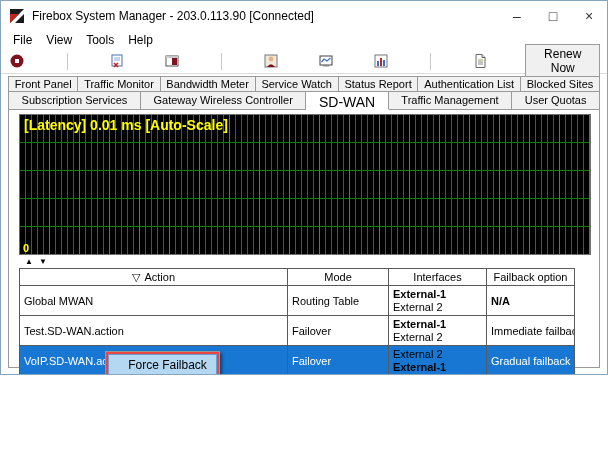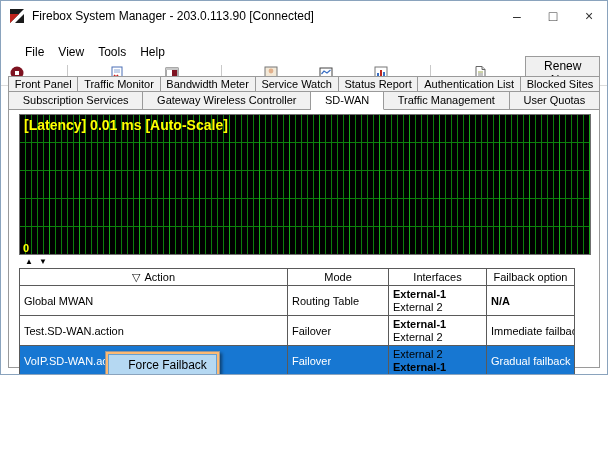--- a/index.html
+++ b/index.html
@@ -9,39 +9,39 @@
 
   
   .titlebar { height:29px; display:flex; align-items:center; padding-left:8px; }
   .app-icon { width:16px; height:16px; flex:0 0 16px; }
   .title-text { font-size:12px; color:#000; margin-left:7px; white-space:nowrap; }
   .win-controls { margin-left:auto; display:flex; height:100%; }
   .win-btn { width:36px; height:100%; display:flex; align-items:center; justify-content:center;
              font-size:14px; color:#333; }
 
   
-  .menubar { height:19px; display:flex; align-items:center; padding-left:17px;margin-top:12px; }
+  .menubar { height:19px; display:flex; align-items:center; padding-left:5px; }
   .menu-item { font-size:12px; padding:1px 7px; color:#000; }
 
   
   .toolbar { height:25px; display:flex; align-items:center; padding:0 7px;
              border-bottom:1px solid #dcdcdc;gap:36px; }
   .tool-btn { width:24px; height:21px; display:flex; align-items:center; justify-content:center; }
   .tool-sep { width:1px; height:17px; background:#c9c9c9; margin:0 4px; }
   .renew-btn { margin-left:auto; font-size:12px; color:#000; background:#f0f0f0;
                border:1px solid #9b9b9b; padding:2px 11px; }
 
   
   .tabs { position:absolute; top:75px; left:7px; right:7px; z-index:3; }
   .tabrow { display:flex; }
   .tab { flex:1 1 auto; text-align:center; font-size:11px; color:#000; background:#f1f1f1;
          border:1px solid #9a9a9a; border-left:none; padding:1px 5px 2px; white-space:nowrap; height:16px; }
   .tabrow .tab:first-child { border-left:1px solid #9a9a9a; }
   .tabrow2 .tab { height:18px; border-top:none; padding-top:2px; }
-  .tabrow2 .tab.active { background:#fff; border-bottom:1px solid #fff; font-size:11px; position:relative; z-index:4; }
+  .tabrow2 .tab.active { background:#fff; border-bottom:1px solid #fff; font-size:14px; position:relative; z-index:4; }
 
   
   .panel { position:absolute; top:108px; left:7px; right:7px; bottom:6px;
            background:#fff; border:1px solid #9a9a9a; }
 
   
   .chart { position:absolute; left:10px; top:4px; width:572px; height:141px;
            background:#000;
            background-image:
              repeating-linear-gradient(to right, transparent 0 29px, #17a817 29px 30px),
@@ -67,21 +67,21 @@
         justify-content:center; overflow:hidden; white-space:nowrap; }
   .col-action { width:268px; } .col-mode { width:101px; } .col-if { width:98px; }
   .col-fb { flex:1; border-right:none !important; }
   .bold { font-weight:bold; }
   .if-line { line-height:13px; }
   .trow.selected { background:#1777d2; }
   .trow.selected .td { color:#fff; }
   .trow.selected .td.col-if { color:#000; }
 
   
-  .ctx { position:absolute; left:96px; top:241px; width:115px; background:#fdba74;
+  .ctx { position:absolute; left:96px; top:241px; width:115px; background:#ef4444;
          border:1px solid #979797; padding:2px; z-index:6;
          box-shadow:2px 2px 3px rgba(0,0,0,0.45); }
   .ctx-item { height:21px; background:#b5d8f2; border:1px solid #66a0d2;
               display:flex; align-items:center; justify-content:center;
               font-size:12px; color:#000; padding-left:10px; }
 
   
   .refresh-label { position:absolute; left:11px; top:316px; font-size:12px; color:#000; }
   .dropdown { position:absolute; left:90px; top:311px; width:75px; height:21px;
               background:#fff; border:1px solid #707070; display:flex; align-items:center;

